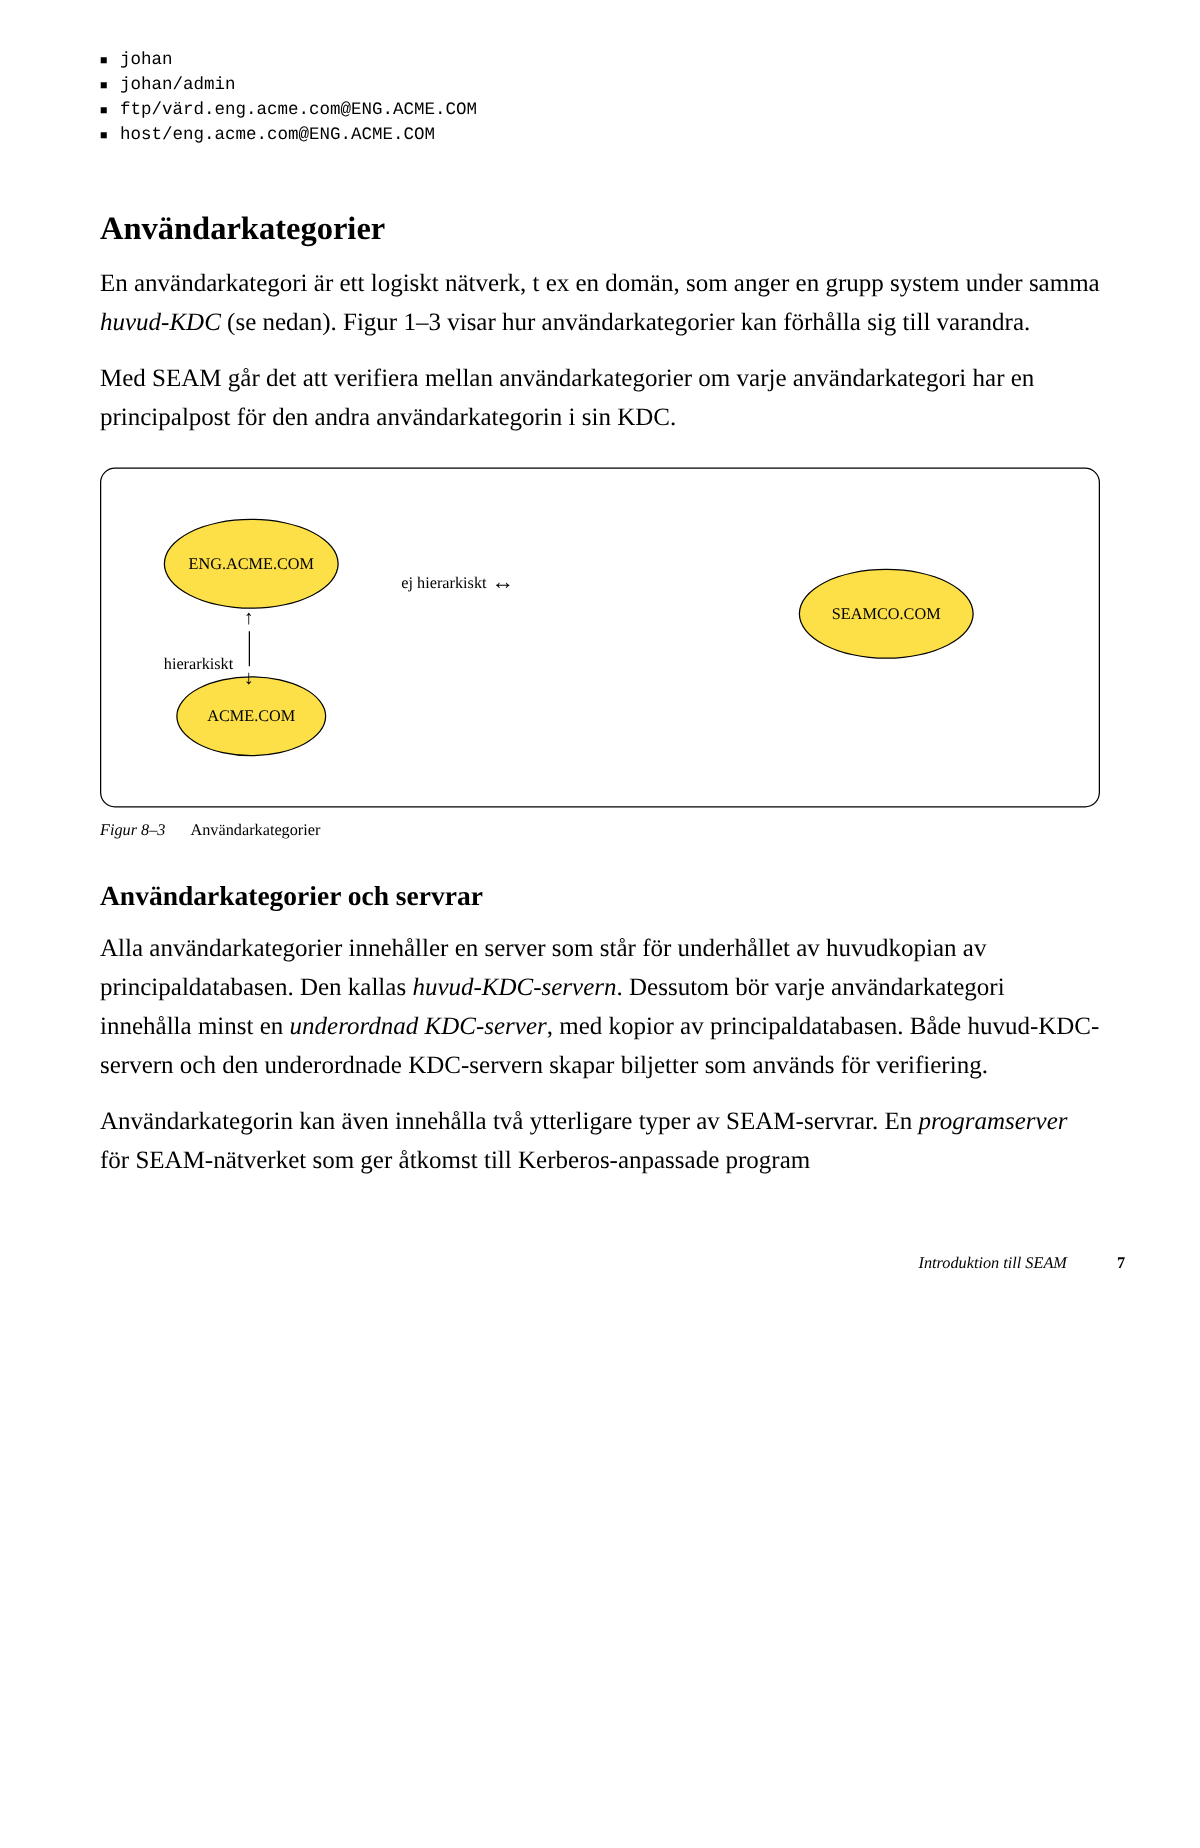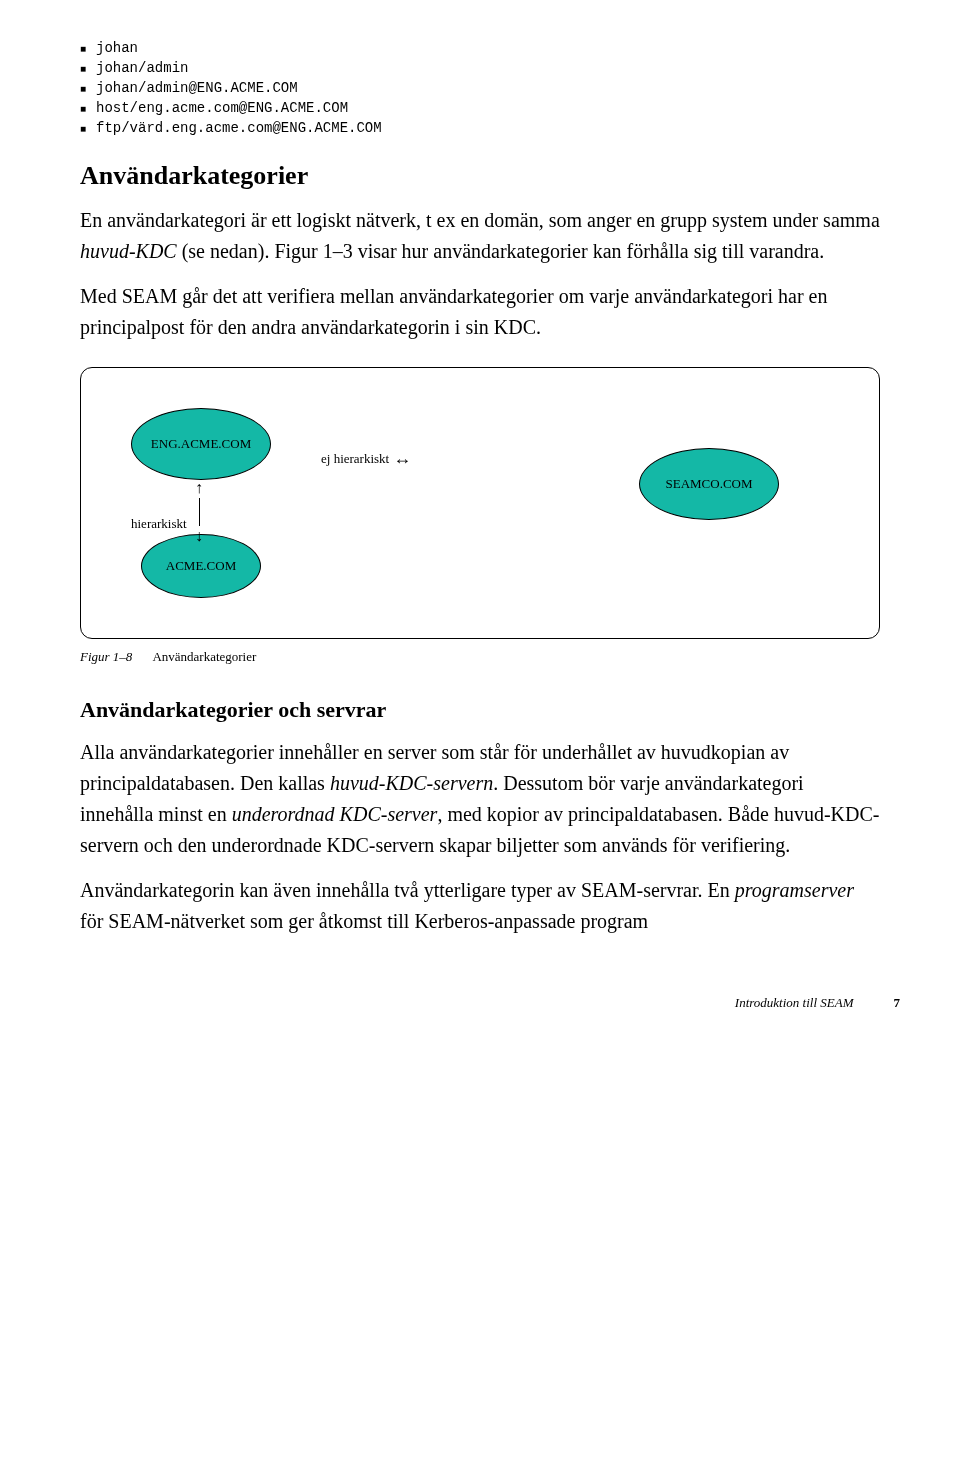--- a/index.html
+++ b/index.html
@@ -14,21 +14,21 @@
       position: relative;
     }
 
     .page {
       padding: 40px 80px 80px 80px;
       position: relative;
     }
 
     .bullet-list {
       list-style: none;
-      margin-bottom: 25px;
+      margin-bottom: 52px;
     }
 
     .bullet-list li {
       display: flex;
       align-items: baseline;
       margin-bottom: 4px;
       font-family: "Courier New", Courier, monospace;
       font-size: 14px;
     }
 
@@ -68,21 +68,21 @@
     .oval {
       border: 1.5px solid #000;
       border-radius: 50%;
       display: flex;
       align-items: center;
       justify-content: center;
       font-family: "Times New Roman", Times, serif;
       font-size: 13px;
       font-weight: normal;
       text-align: center;
-      background: #14b8a6;
+      background: #fde047;
     }
 
     .figure-caption {
       font-size: 13px;
       margin-bottom: 32px;
       margin-top: 6px;
       display: flex;
       gap: 20px;
     }
 
@@ -121,27 +121,24 @@
 <div class="page">
 
   <ul class="bullet-list">
     <li>
         <span>johan</span>
       </li>
     <li>
         <span>johan/admin</span>
       </li>
     <li>
-        <span>johan/admin@ENG.ACME.COM</span>
+        <span>ftp/värd.eng.acme.com@ENG.ACME.COM</span>
       </li>
     <li>
         <span>host/eng.acme.com@ENG.ACME.COM</span>
-      </li>
-    <li>
-        <span>ftp/värd.eng.acme.com@ENG.ACME.COM</span>
       </li>
   </ul>
 
   <h2 class="section-title">Användarkategorier</h2>
 
   <p class="body-text">
     En användarkategori är ett logiskt nätverk, t ex en domän, som anger en grupp system under samma <em>huvud-KDC</em> (se nedan). Figur 1–3 visar hur användarkategorier kan förhålla sig till varandra.
   </p>
   <p class="body-text">
     Med SEAM går det att verifiera mellan användarkategorier om varje användarkategori har en principalpost för den andra användarkategorin i sin KDC.
@@ -174,21 +171,21 @@
       </div>
 
       <div class="oval" style="width:140px; height:72px; border-radius:50%; position:absolute; top:50px; right:60px; font-size:13px;text-align:center;">
         <span>SEAMCO.COM</span>
       </div>
 
     </div>
   </div>
 
   <div class="figure-caption">
-    <span>Figur 1–8</span>
+    <span>Figur 8–3</span>
     <span>Användarkategorier</span>
   </div>
 
   <h2 class="section-title-2">Användarkategorier och servrar</h2>
 
   <p class="body-text">
     Alla användarkategorier innehåller en server som står för underhållet av huvudkopian av principaldatabasen. Den kallas <em>huvud-KDC-servern</em>. Dessutom bör varje användarkategori innehålla minst en <em>underordnad KDC-server</em>, med kopior av principaldatabasen. Både huvud-KDC-servern och den underordnade KDC-servern skapar biljetter som används för verifiering.
   </p>
   <p class="body-text">
     Användarkategorin kan även innehålla två ytterligare typer av SEAM-servrar. En <em>programserver</em> för SEAM-nätverket som ger åtkomst till Kerberos-anpassade program

